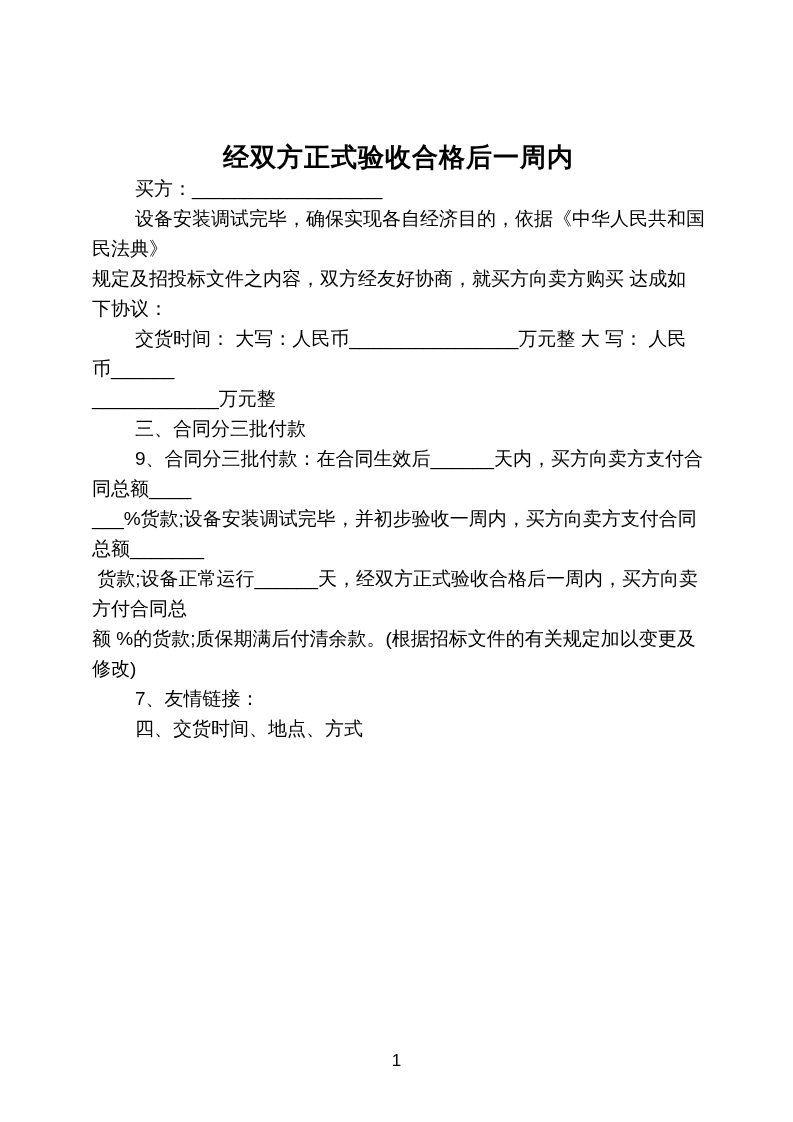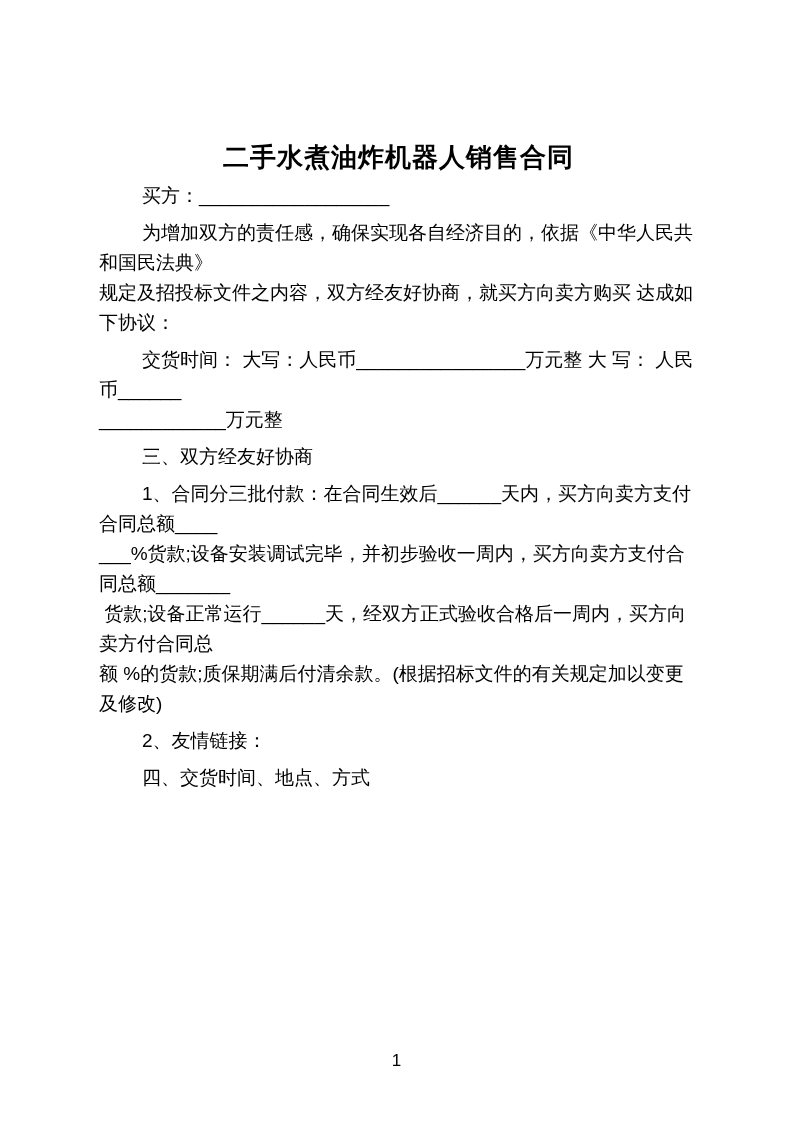--- a/index.html
+++ b/index.html
@@ -14,21 +14,21 @@
     background: #ffffff;
     box-sizing: border-box;
     padding: 140px 88px 0 92px;
     font-family: "Liberation Sans", sans-serif;
     font-size: 19px;
     line-height: 30px;
     color: #000000;
     overflow: hidden;
   }
   .page p {
-    margin: 7px;
+    margin: 0;
     white-space: pre-wrap;
     word-break: break-all;
   }
   .title {
     margin: 0;
     font-size: 26px;
     font-weight: bold;
     line-height: 34px;
     text-align: center;
     letter-spacing: 1px;
@@ -54,40 +54,40 @@
     font-size: 17px;
     line-height: 22px;
     white-space: pre-wrap;
   }
 </style>
 </head>
 <body>
 
 <div class="page">
 
-  <h1 class="title">二手水煮油炸机器人销售合同</h1>
+  <h1 class="title">经双方正式验收合格后一周内</h1>
 
   <p class="mt-buyer indent">买方：__________________</p>
 
 
-  <p class="mt-intro indent">为增加双方的责任感，确保实现各自经济目的，依据《中华人民共和国民法典》
+  <p class="mt-intro indent">设备安装调试完毕，确保实现各自经济目的，依据《中华人民共和国民法典》
 规定及招投标文件之内容，双方经友好协商，就买方向卖方购买 达成如下协议：</p>
 
 
 
   <p class="mt-amount indent">交货时间： 大写：人民币________________万元整 大 写： 人民币______
 ____________万元整</p>
 
-  <p class="mt-h3 indent">三、双方经友好协商</p>
+  <p class="mt-h3 indent">三、合同分三批付款</p>
 
-  <p class="mt-item1 indent">1、合同分三批付款：在合同生效后______天内，买方向卖方支付合同总额____
+  <p class="mt-item1 indent">9、合同分三批付款：在合同生效后______天内，买方向卖方支付合同总额____
 ___%货款;设备安装调试完毕，并初步验收一周内，买方向卖方支付合同总额_______
  货款;设备正常运行______天，经双方正式验收合格后一周内，买方向卖方付合同总
 额 %的货款;质保期满后付清余款。(根据招标文件的有关规定加以变更及修改)</p>
 
-  <p class="mt-item2 indent">2、友情链接：</p>
+  <p class="mt-item2 indent">7、友情链接：</p>
 
 
   <p class="mt-h4 indent">四、交货时间、地点、方式</p>
 
   <div class="footer">1</div>
 
 </div>
 
 </body></html>

